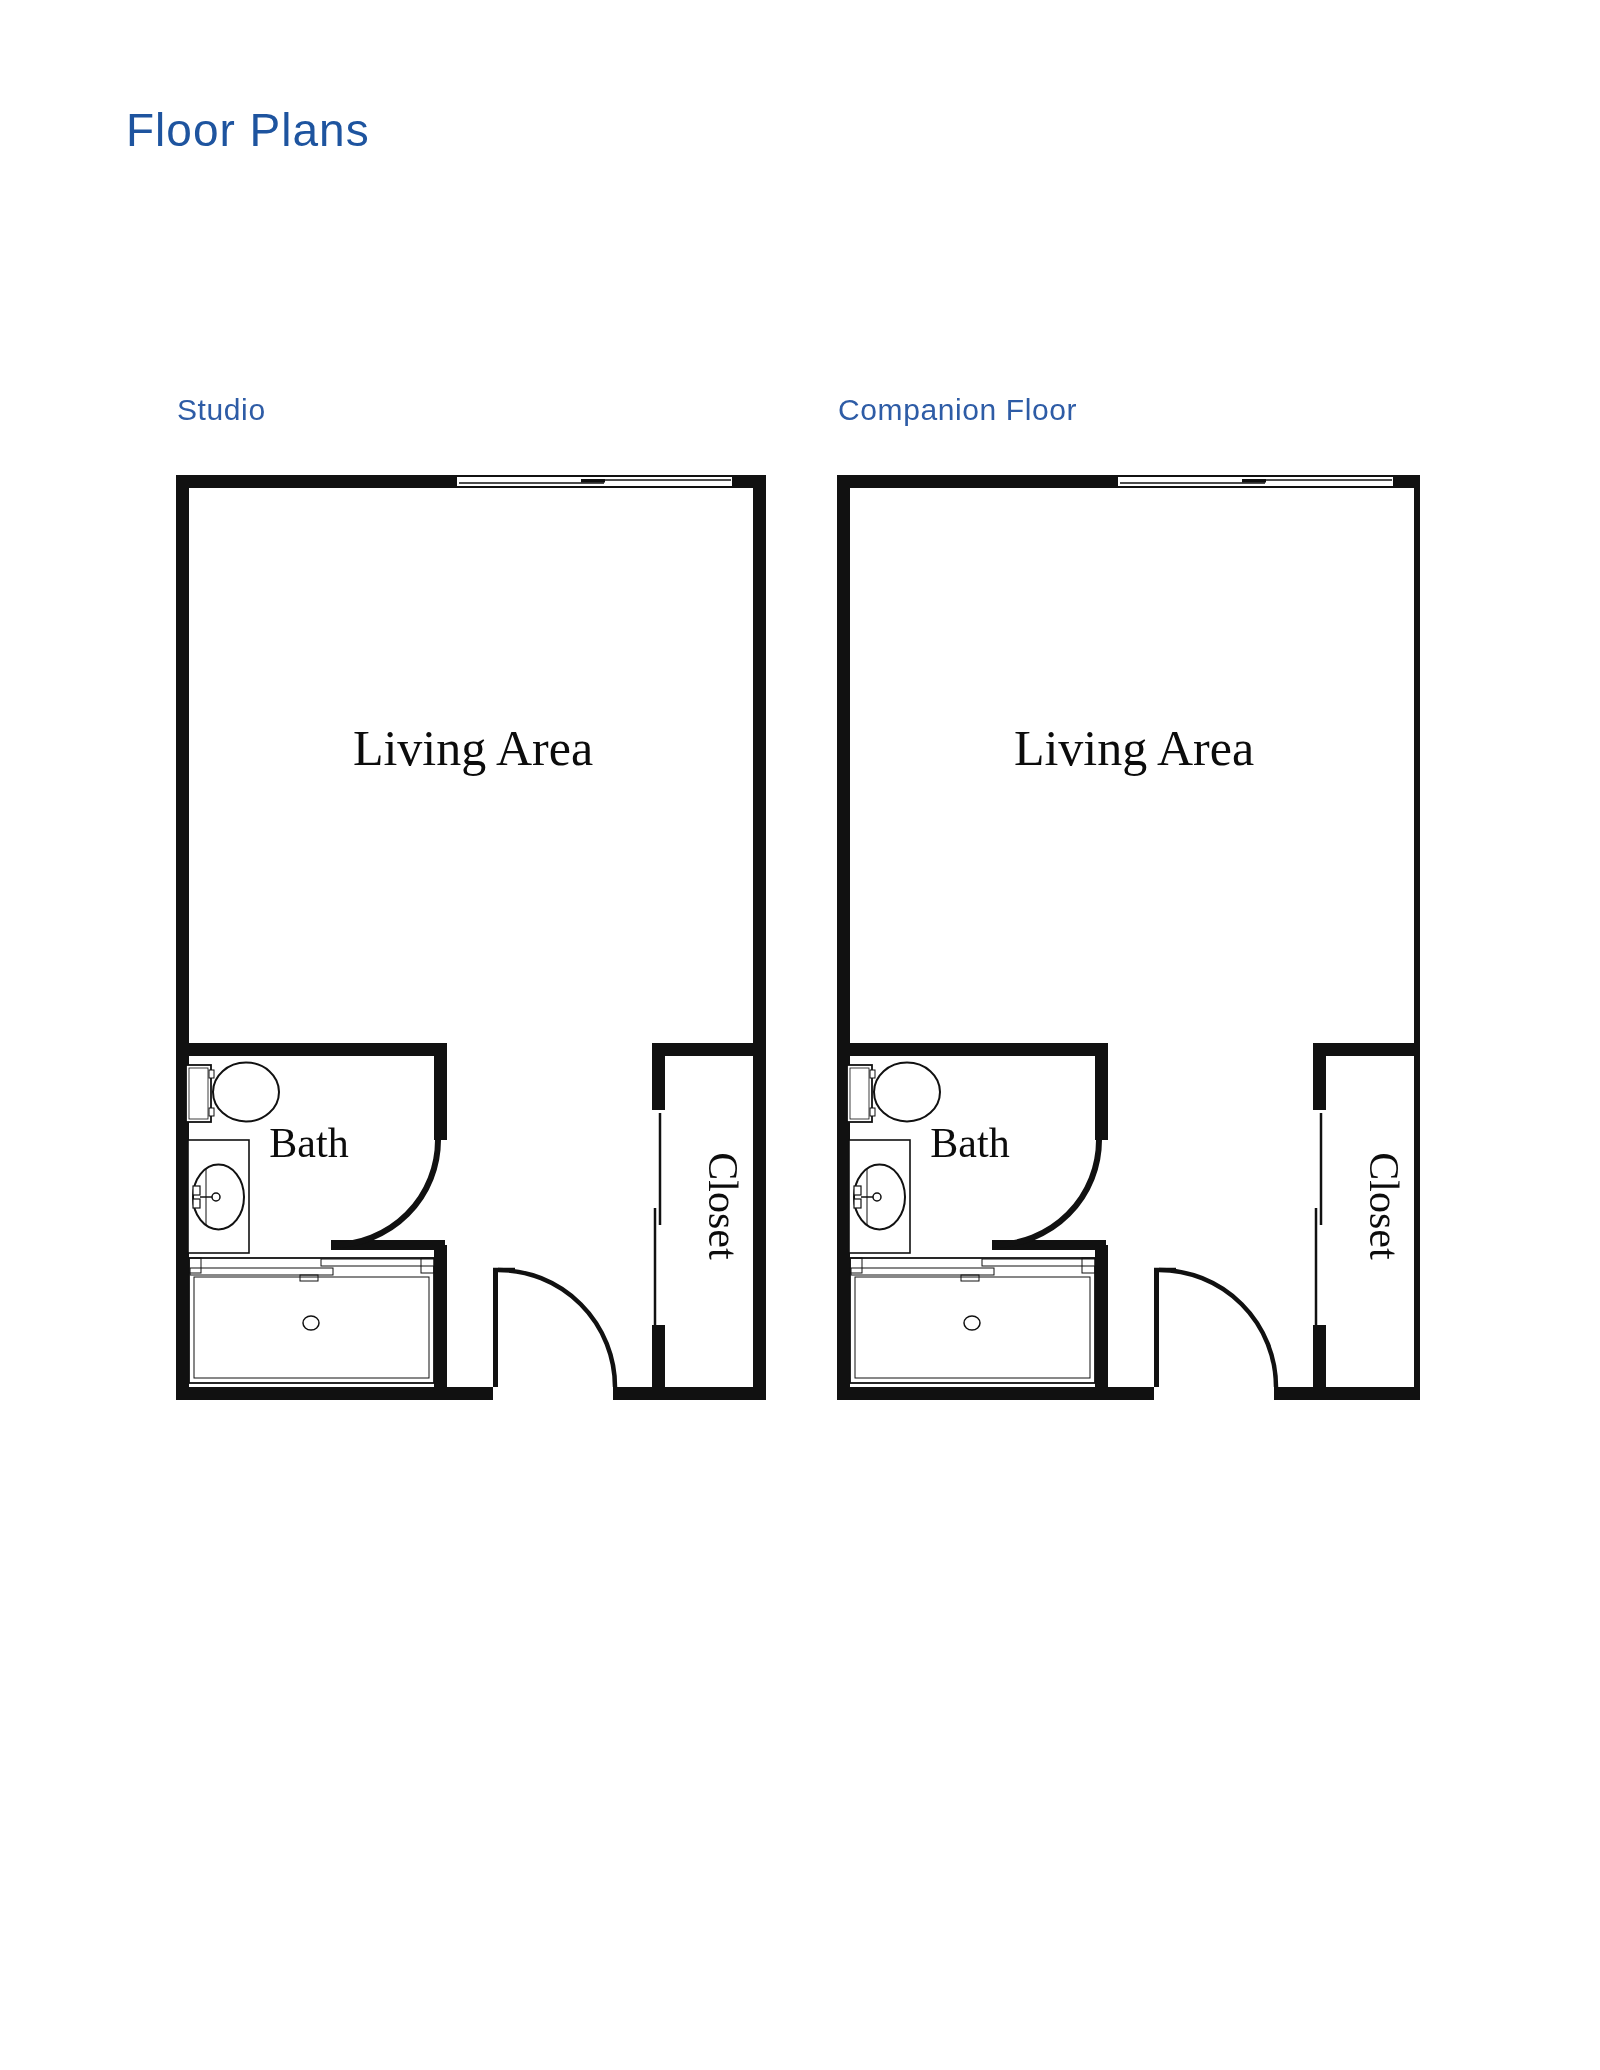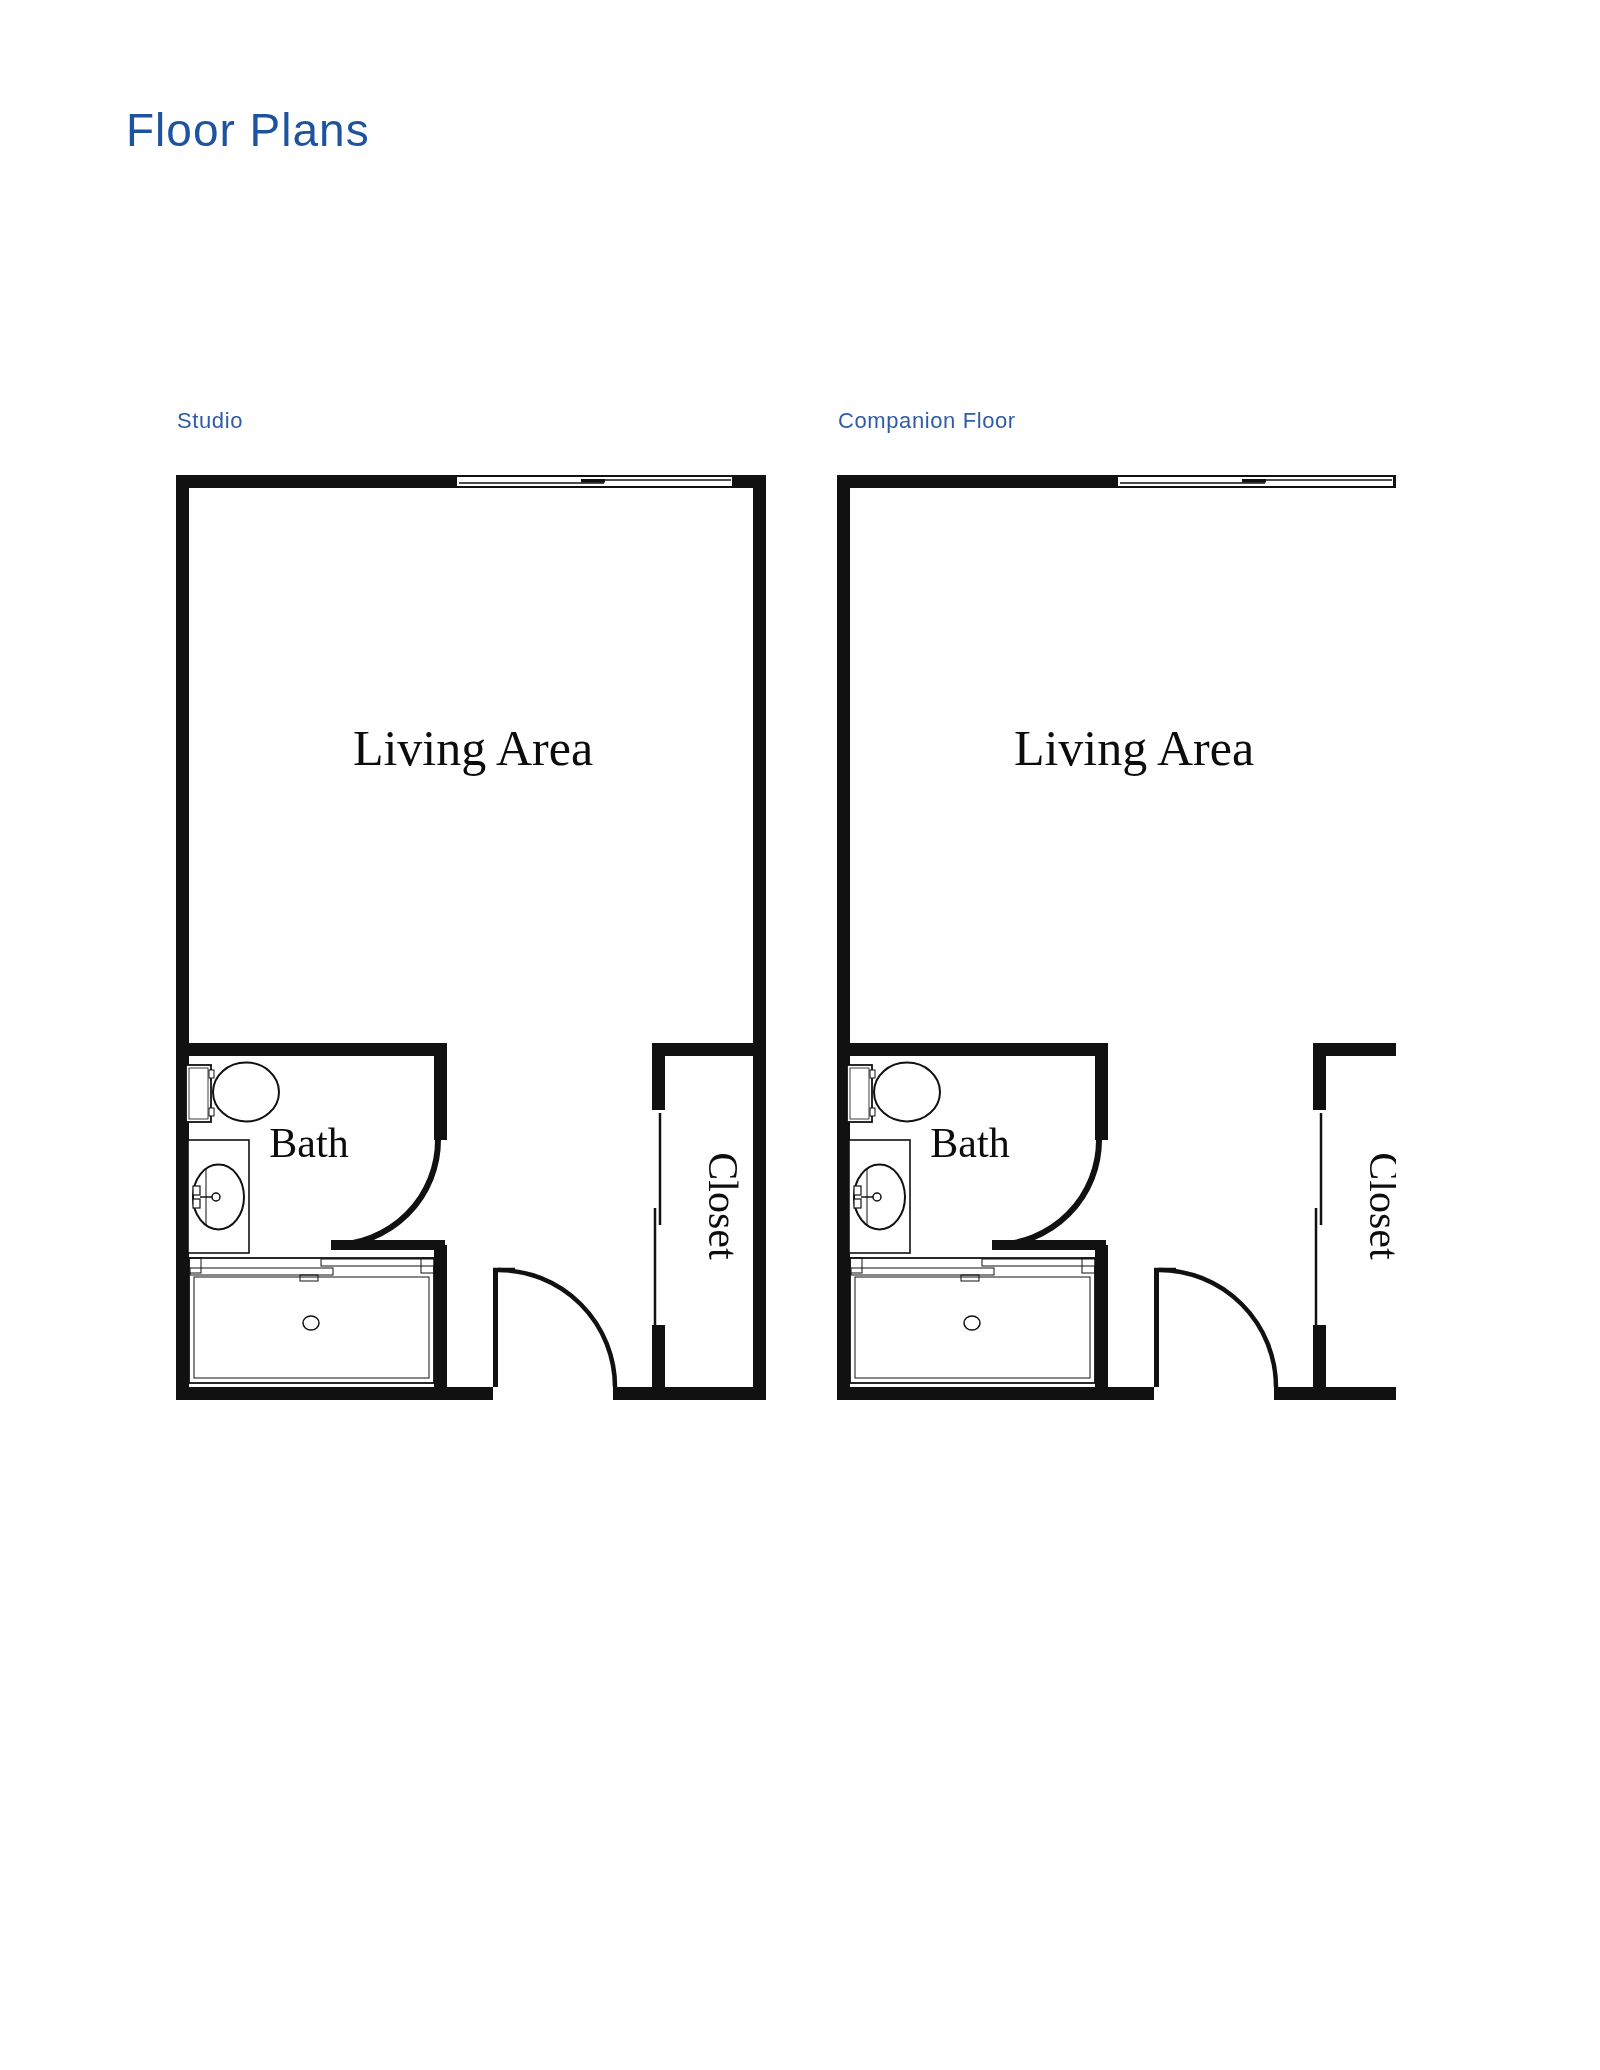--- a/index.html
+++ b/index.html
@@ -3,31 +3,31 @@
 <meta charset="utf-8">
 <style>
   html, body { margin: 0; padding: 0; }
   body {
     width: 1600px; height: 2070px;
     background: #ffffff;
     font-family: "Liberation Sans", sans-serif;
   }
   .canvas {
     position: relative; width: 1396px; height: 2070px;
-    background: #ffffff; overflow: hidden;
+    background: #ffffff; overflow: hidden; padding-left: 24px;
   }
   .page-title {
     position: absolute; left: 126px; top: 105px;
     font-size: 46px; font-weight: 500; letter-spacing: 1px;
     color: var(--accent-heading, #1e549f);
     line-height: 1.1;
   }
   .plan-label {
-    position: absolute; top: 408px;
-    font-size: 22px; font-weight: 400; letter-spacing: 0.6px;
+    position: absolute; top: 392px;
+    font-size: 30px; font-weight: 400; letter-spacing: 0.6px;
     color: var(--accent-label, #2e5ca6);
     line-height: 1.2;
   }
   .plan-label.left  { left: 177px; }
   .plan-label.right { left: 838px; }
   svg.plan {
     position: absolute; top: 475px; width: 590px; height: 925px;
     overflow: visible;
   }
   svg.plan.left  { left: 176px; }

